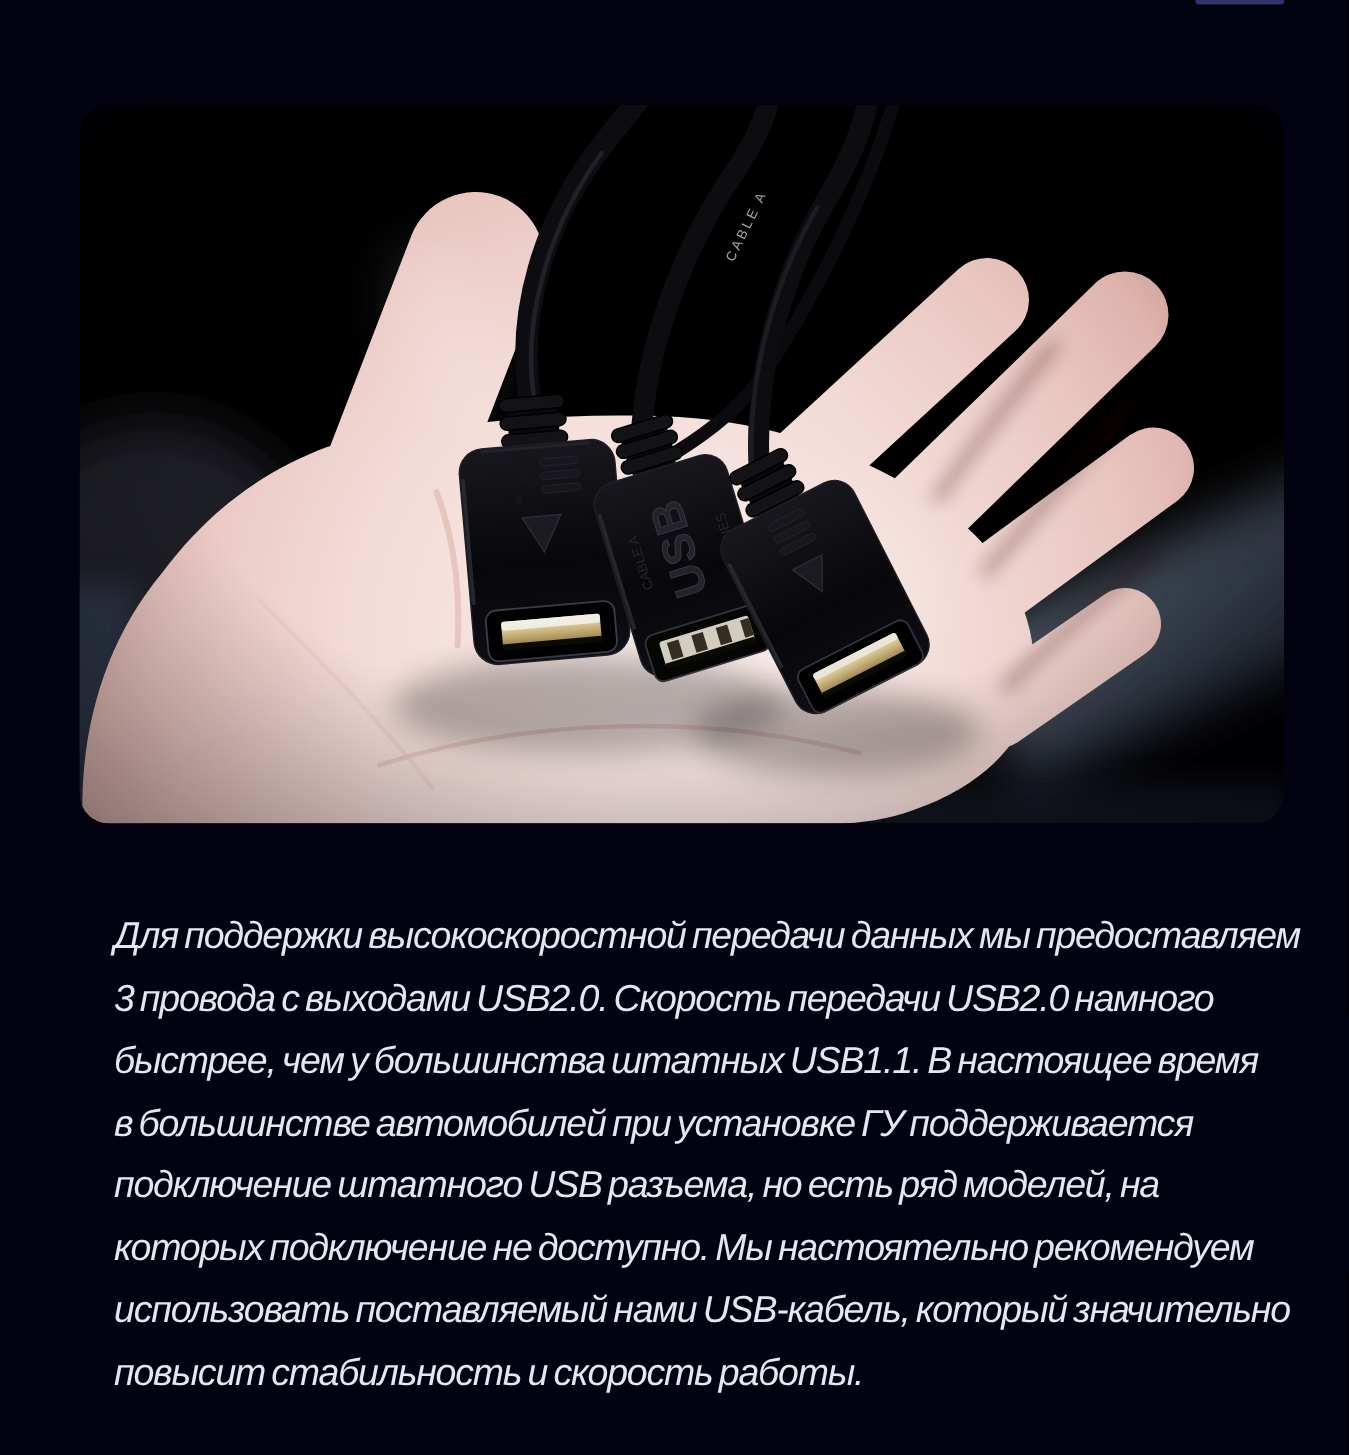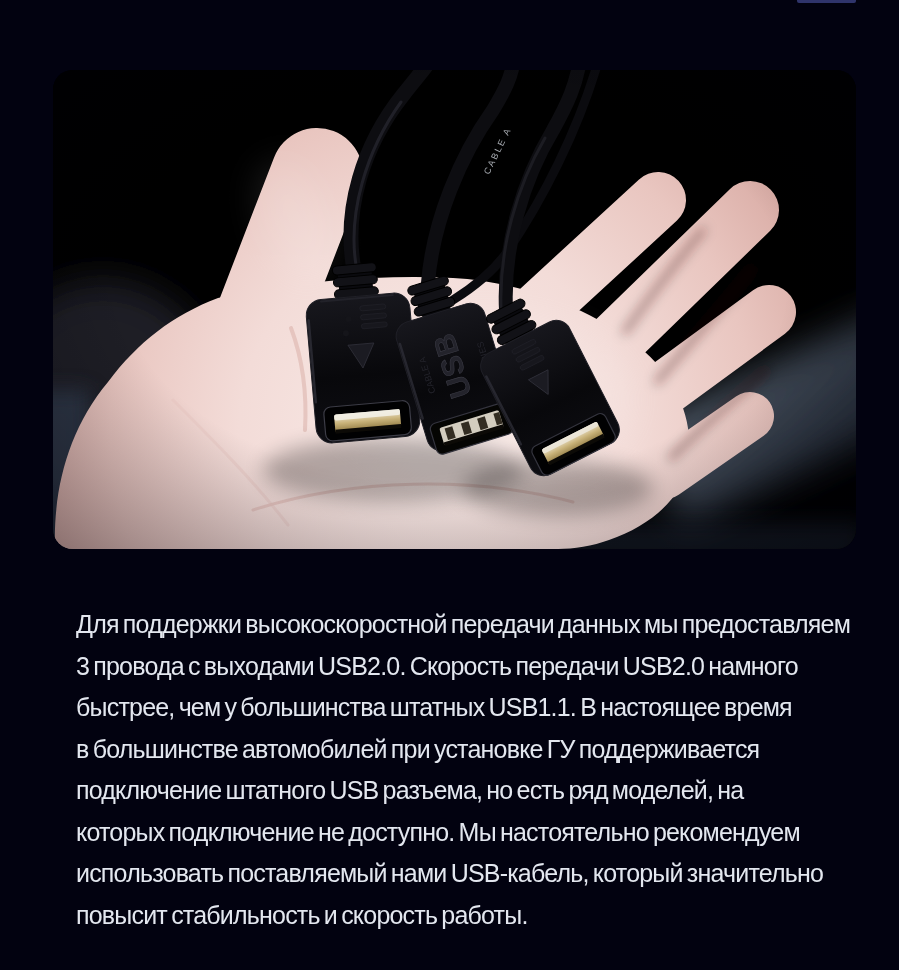--- a/index.html
+++ b/index.html
@@ -19,20 +19,21 @@
     position:absolute;left:53px;top:70px;width:803px;height:479px;
     border-radius:20px;overflow:hidden;background:#000;
   }
   .photo svg{display:block;width:803px;height:479px;}
   .desc{
     position:absolute;left:76px;top:604px;width:818px;margin:0;
     color:var(--text-color,#e3e7ef);
     font-size:25px;line-height:41.5px;
     letter-spacing:-0.8px;word-spacing:-2px;
     white-space:pre;
+    font-style:italic;
   }
 </style>
 </head>
 <body>
 
 <div class="canvas">
 
   <div class="top-sliver"></div>
 
   <div class="photo">

